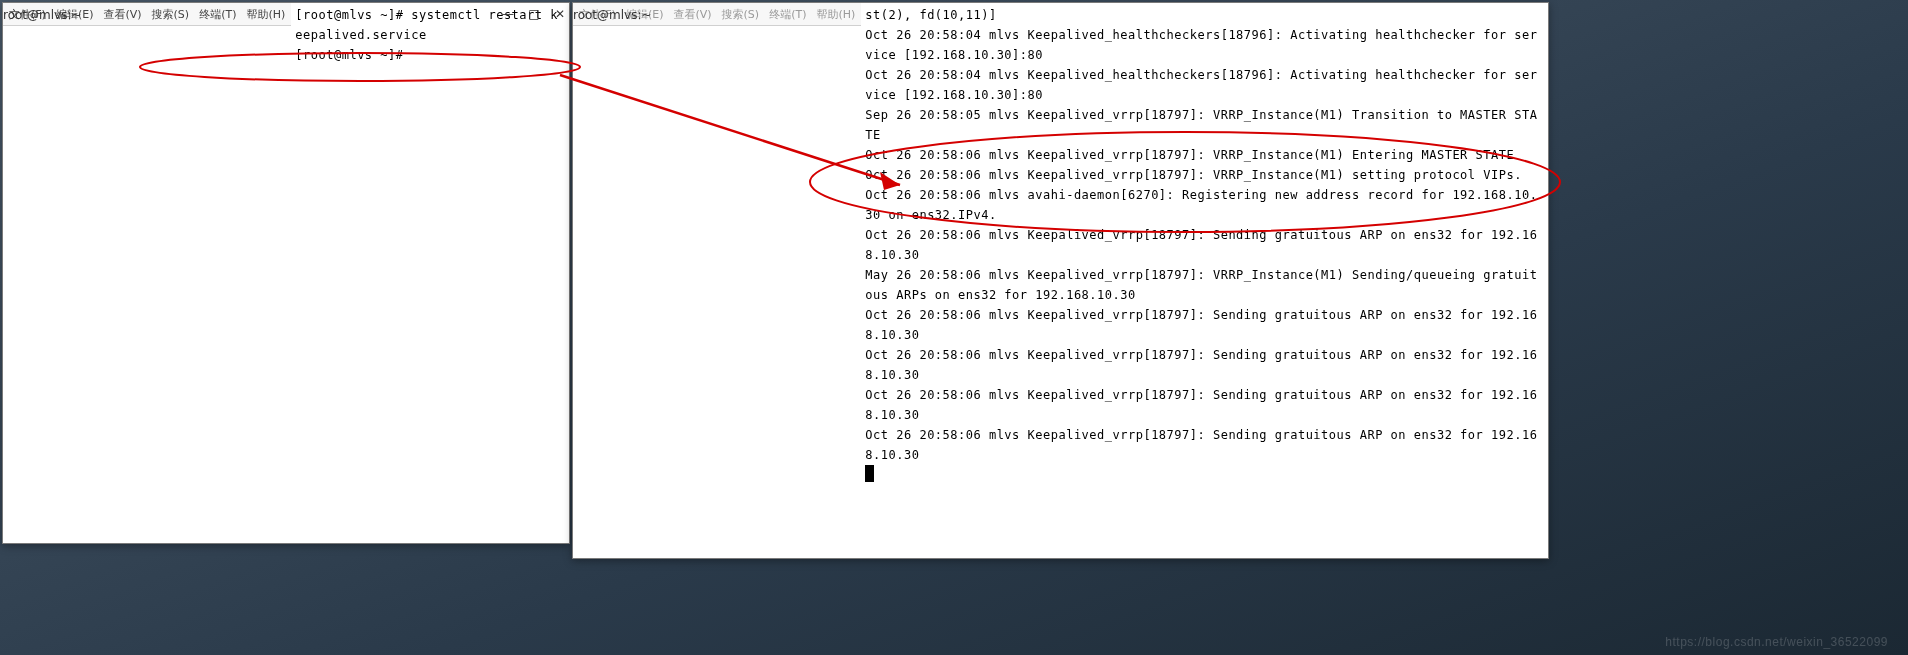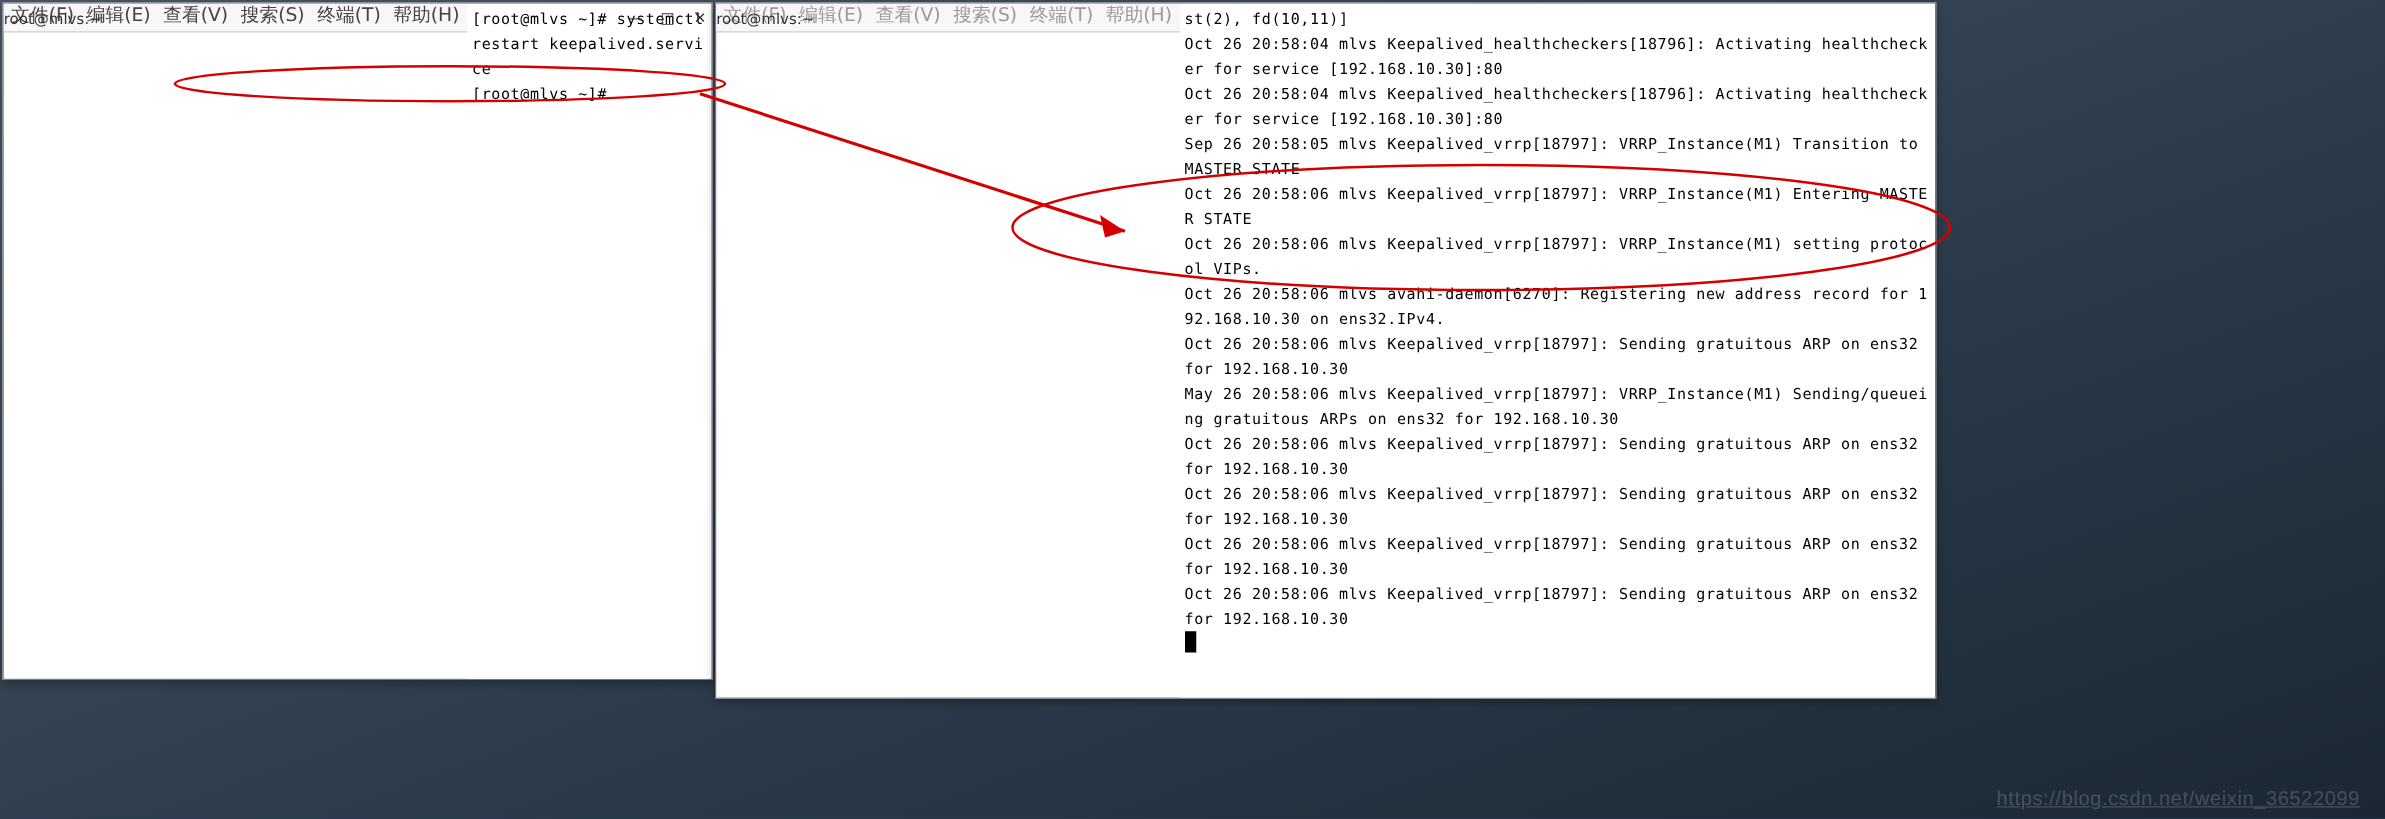--- a/index.html
+++ b/index.html
@@ -69,24 +69,25 @@
     justify-content: center;
     font-size: 12px;
     color: #333;
     cursor: pointer;
   }
   .menubar {
     height: 22px;
     background: #f7f7f7;
     border-bottom: 1px solid #d0d0d0;
     display: flex;
+    align-items: center;
     padding: 0 6px;
     gap: 10px;
     font-family: "DejaVu Sans", sans-serif;
-    font-size: 15px;
+    font-size: 11px;
     color: #444;
   }
   .menubar.inactive { color: #9a9a9a; }
   .menuitem { cursor: pointer; white-space: nowrap; }
   .term-body {
     flex: 1;
     background: #ffffff;
     color: #000;
     font-size: 12px;
     line-height: 20px;
@@ -102,24 +103,23 @@
     width: 9px;
     height: 17px;
     background: #000;
     vertical-align: text-bottom;
   }
   .watermark {
     position: absolute;
     right: 20px;
     bottom: 6px;
     font-family: sans-serif;
-    font-size: 16px;
+    font-size: 12px;
     color: rgba(255,255,255,0.18);
     letter-spacing: .5px;
-    text-decoration: underline;
   }
   
   .anno {
     position: absolute;
     left: 0; top: 0;
     width: 1908px;
     height: 655px;
     pointer-events: none;
   }
 </style>

